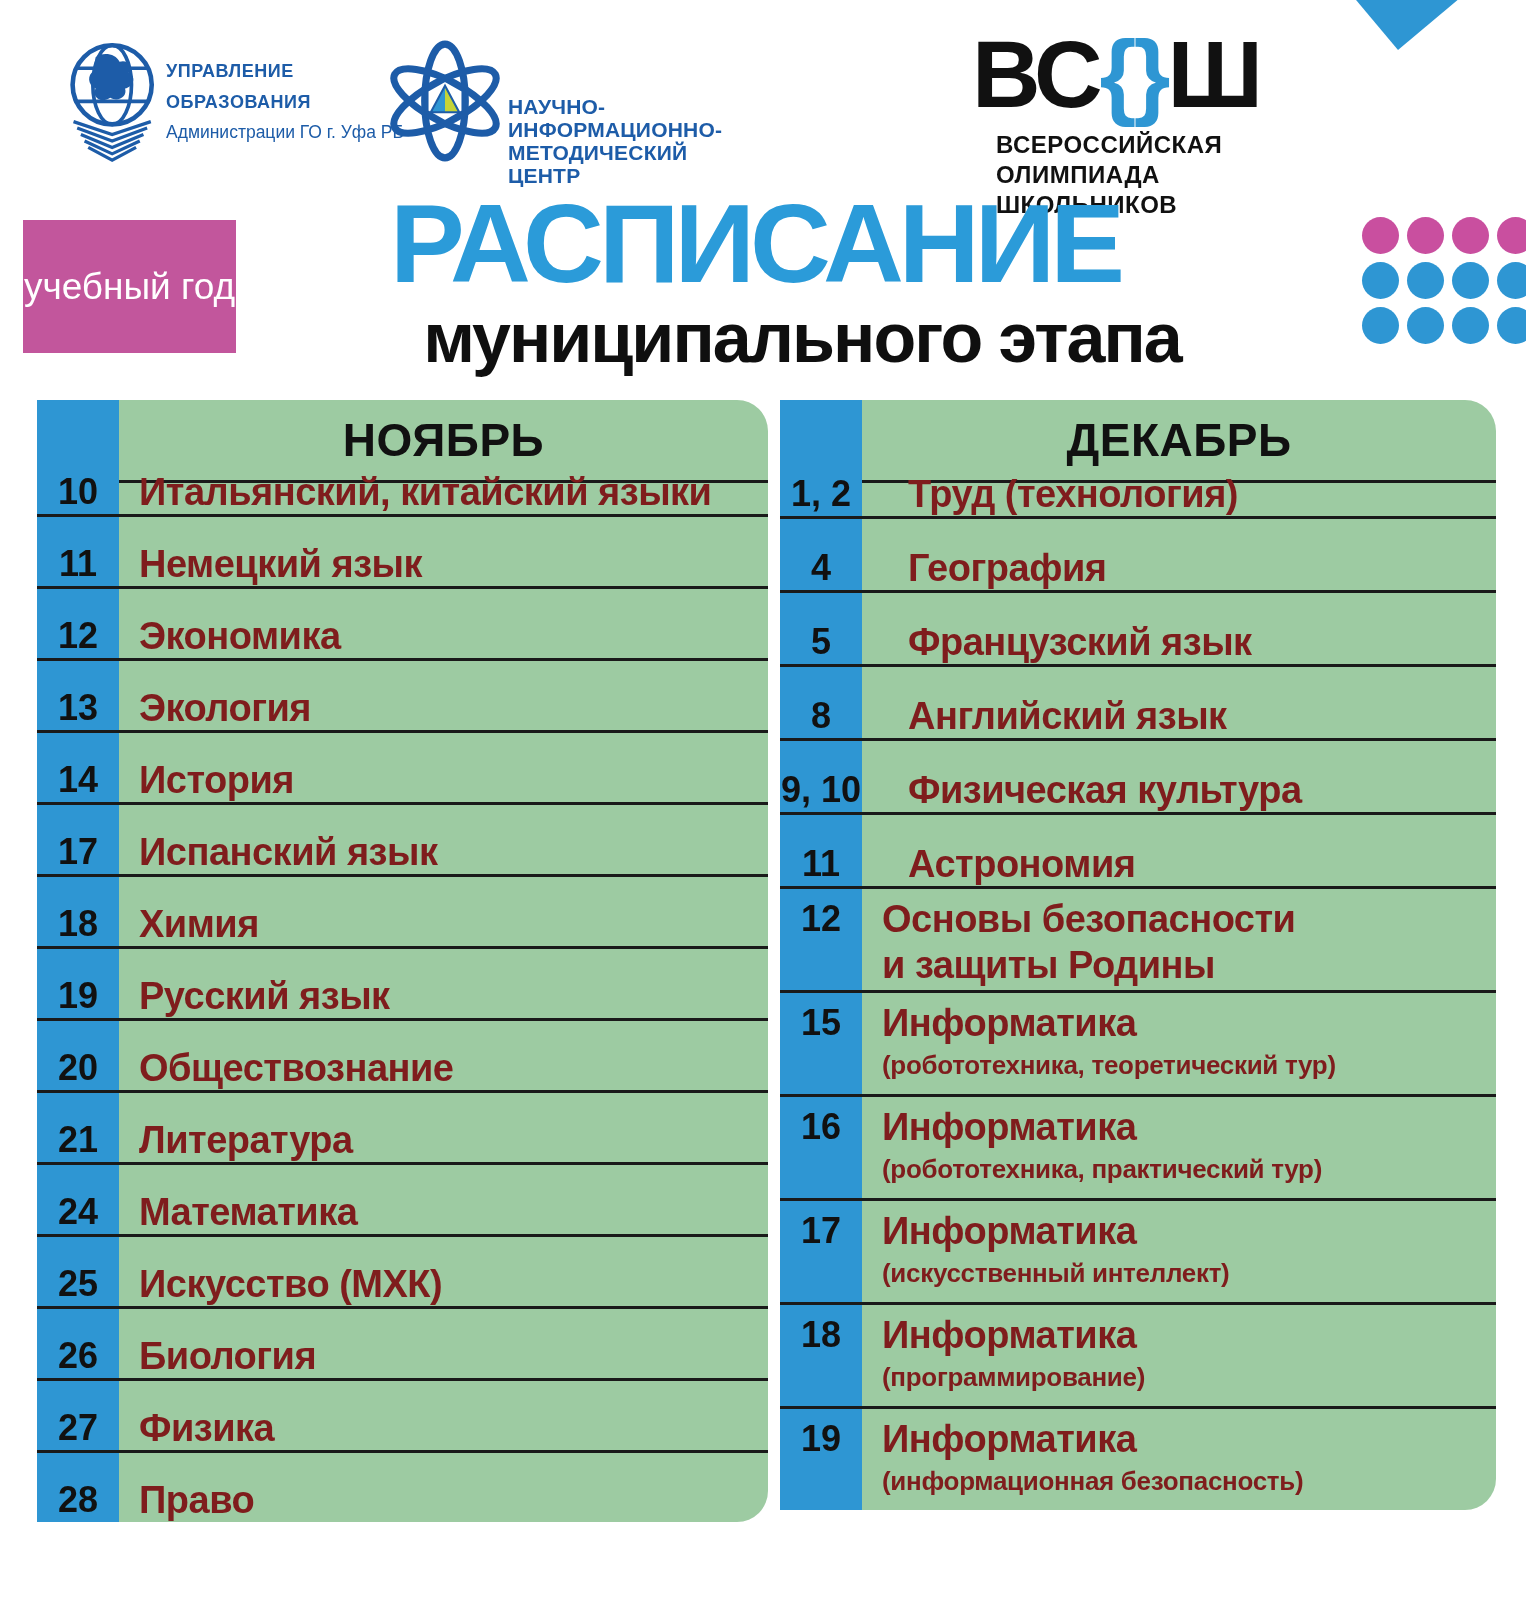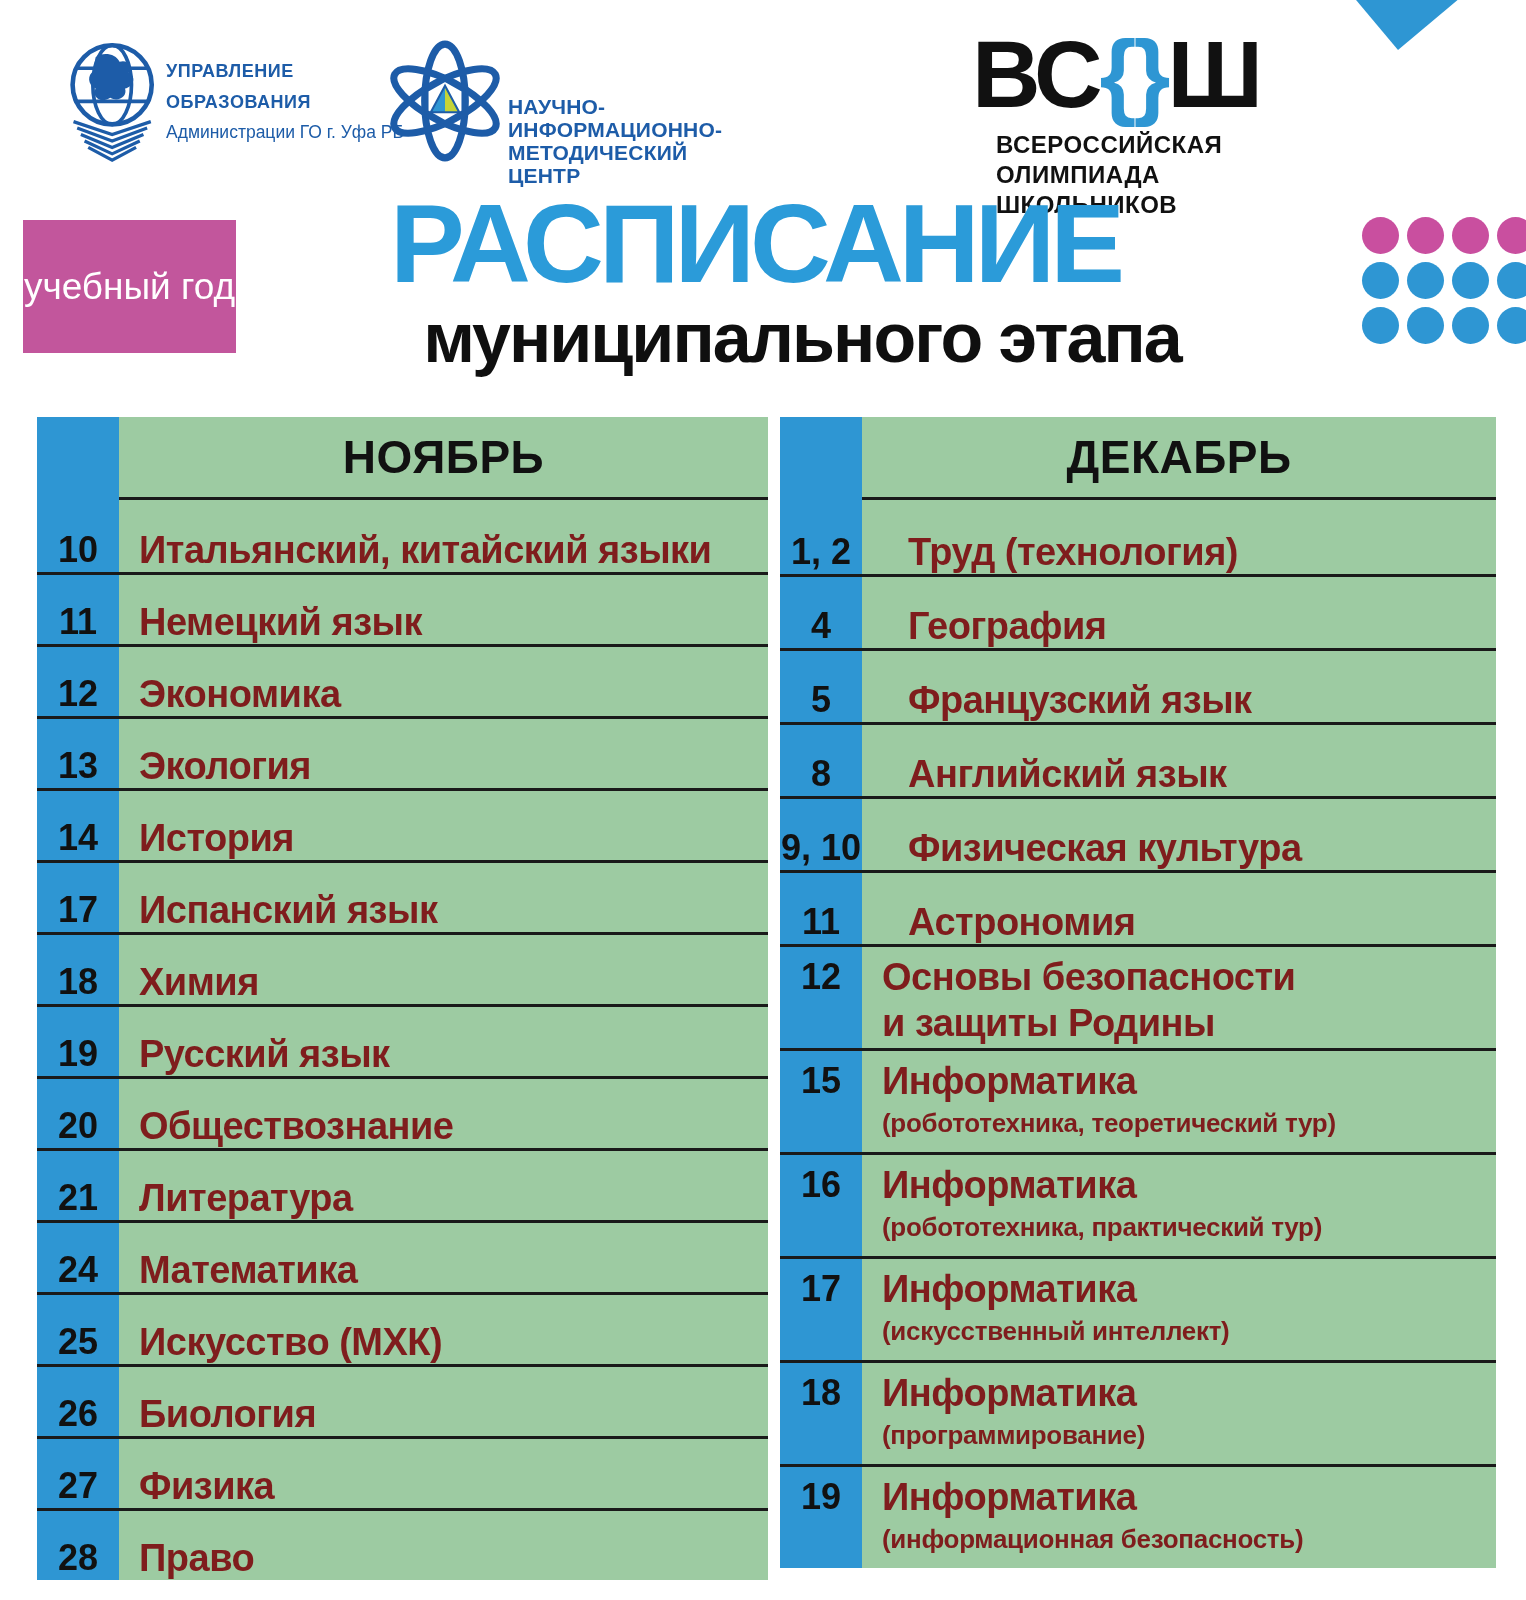--- a/index.html
+++ b/index.html
@@ -30,21 +30,21 @@
   
   .badge{position:absolute;left:23px;top:220px;width:213px;height:133px;background:var(--pink);
     display:flex;flex-direction:column;align-items:center;justify-content:center;color:#fff;}
   .badge-line1{font-size:42px;line-height:50px;}
   .badge-line2{font-size:37px;line-height:44px;}
   .title{position:absolute;left:0;width:1510px;top:188px;text-align:center;
     font-size:112px;font-weight:700;letter-spacing:-5px;line-height:112px;color:var(--title-blue);}
   .subtitle{position:absolute;left:0;width:1510px;top:302px;text-align:center;
     font-size:70px;font-weight:700;letter-spacing:-2px;line-height:72px;color:#0f0f0f;padding-left:47px;}
   
-  .table{position:absolute;top:417px;background:var(--green);padding-top:83px;box-sizing:content-box;}
+  .table{position:absolute;top:400px;background:var(--green);padding-top:42px;box-sizing:content-box;border-radius:31px;}
   #table-november{left:37px;width:731px;}
   #table-december{left:780px;width:716px;}
   .bluecol{position:absolute;left:0;top:0;bottom:0;width:82px;background:var(--blue);}
   .month{position:absolute;left:82px;right:0;top:0;height:80px;display:flex;align-items:center;justify-content:center;
     font-size:46px;font-weight:700;color:#111;letter-spacing:0.5px;}
   .hline{position:absolute;left:82px;right:0;top:80px;height:3px;background:var(--line);}
   .row{position:relative;display:flex;box-sizing:border-box;}
   .row + .row{border-top:3px solid var(--line);}
   .row.single{align-items:flex-end;}
   .row.double{align-items:flex-start;padding-top:7px;}

